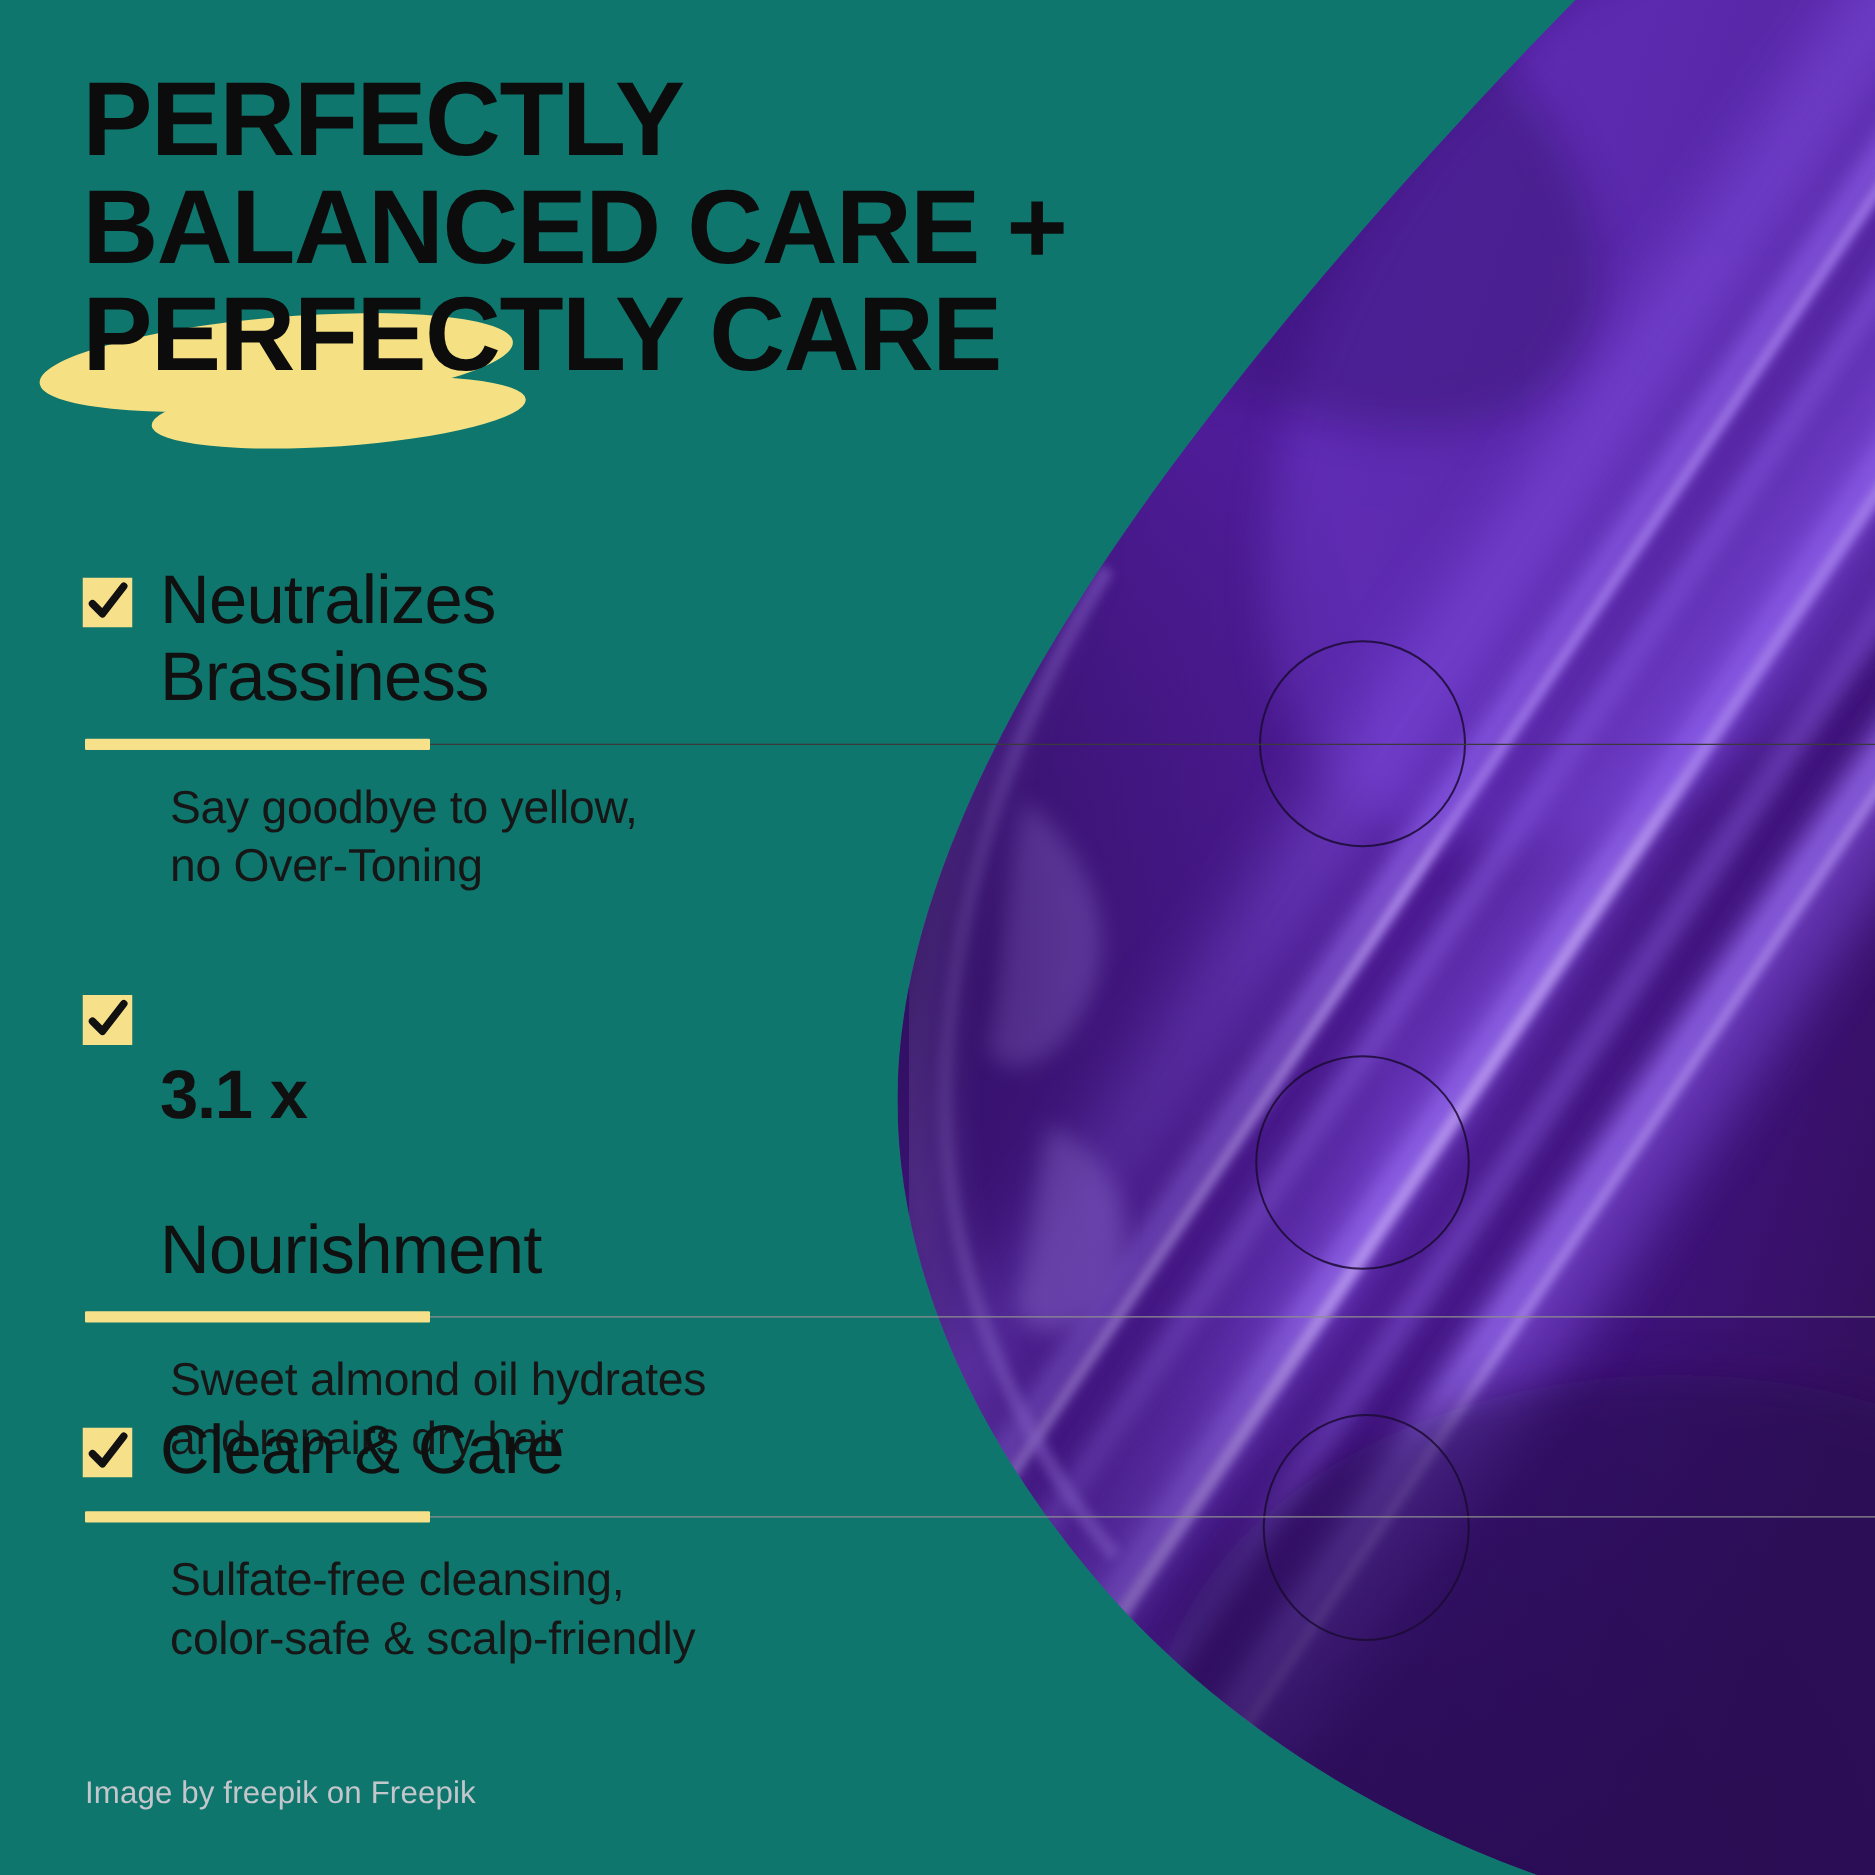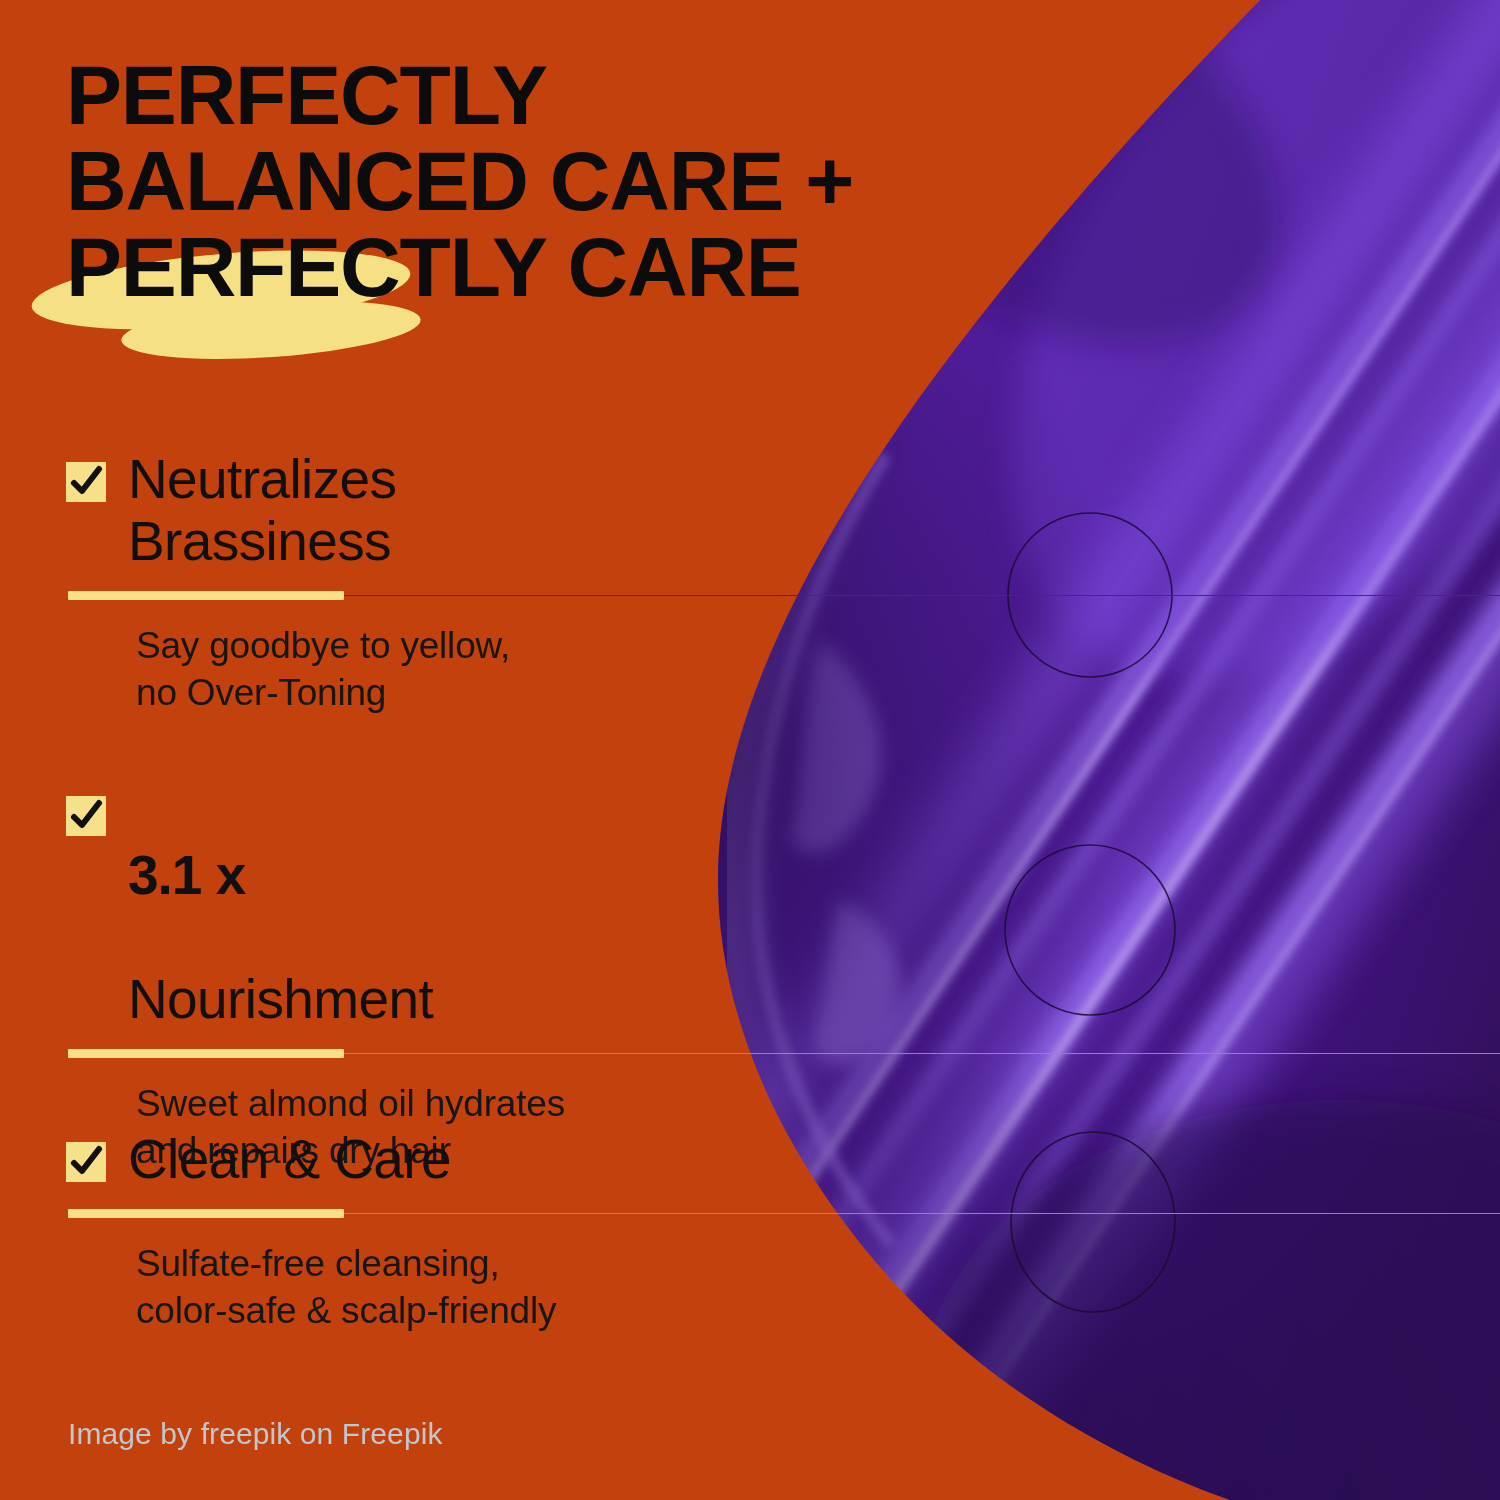--- a/index.html
+++ b/index.html
@@ -4,21 +4,21 @@
 <style>
   html, body {
     margin: 0;
     padding: 0;
     background: #ffffff;
   }
   .canvas {
     position: relative;
     width: 1500px;
     height: 1500px;
-    background: #c2410c;
+    background: #0f766e;
     overflow: hidden;
     font-family: "Liberation Sans", sans-serif;
     -webkit-font-smoothing: antialiased;
   }
 
   
   .blob-layer {
     position: absolute;
     inset: 0;
     pointer-events: none;
@@ -129,21 +129,21 @@
     inset: 0;
     z-index: 5;
     pointer-events: none;
   }
 
   
   .attribution {
     position: absolute;
     left: 68px;
     top: 1418px;
-    font-size: 30px;
+    font-size: 25px;
     line-height: 32px;
     color: #c3c6cb;
     letter-spacing: 0.1px;
     z-index: 6;
   }
 </style>
 </head>
 <body>
 
 <div class="canvas">

